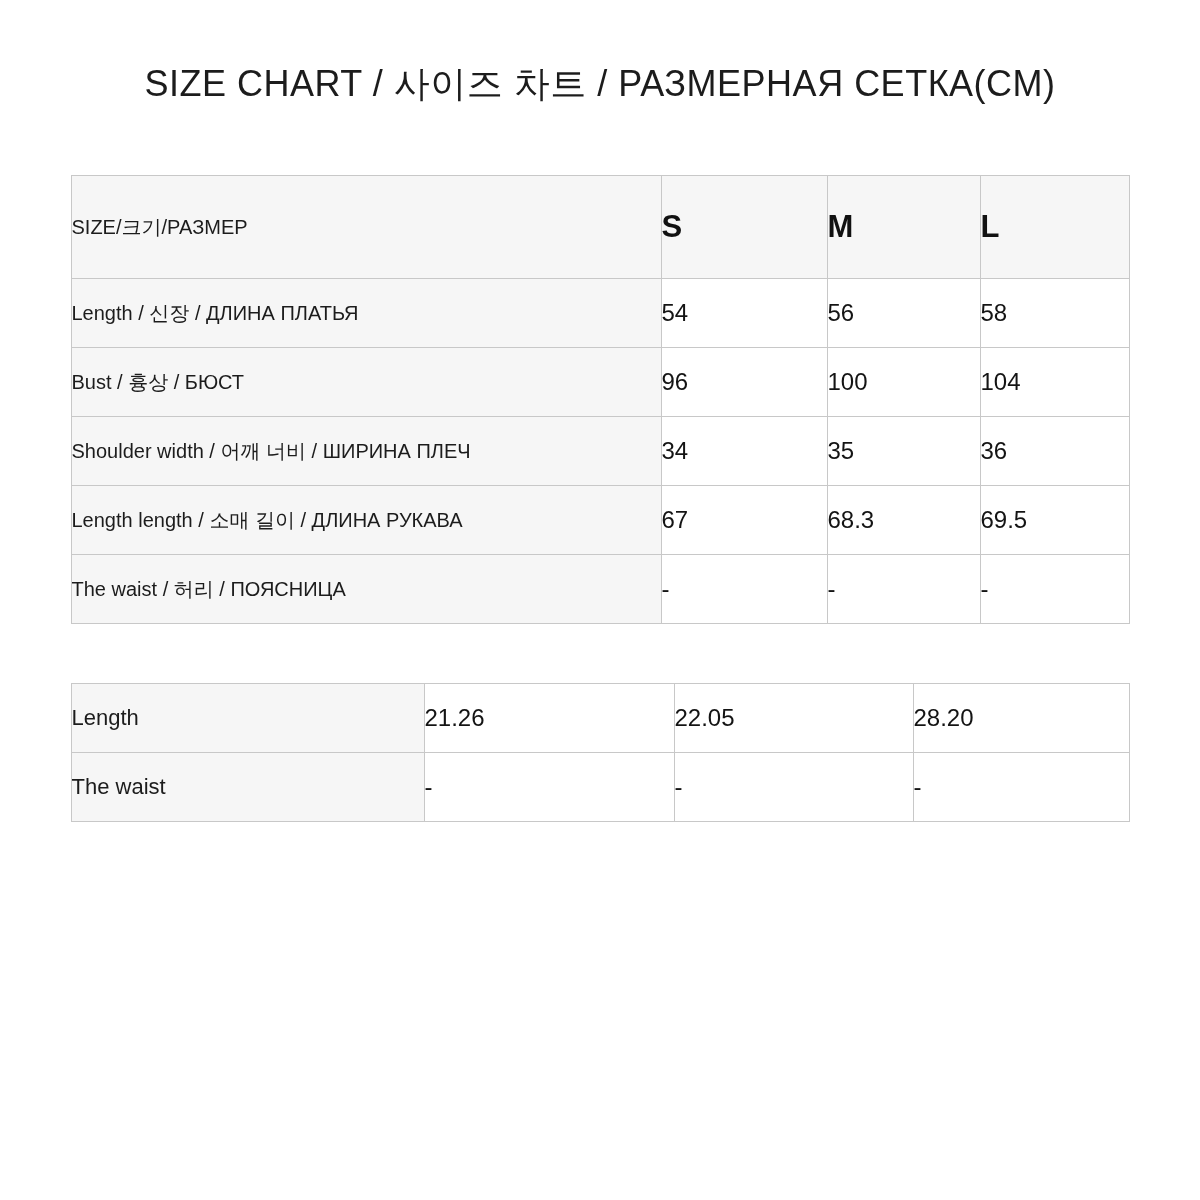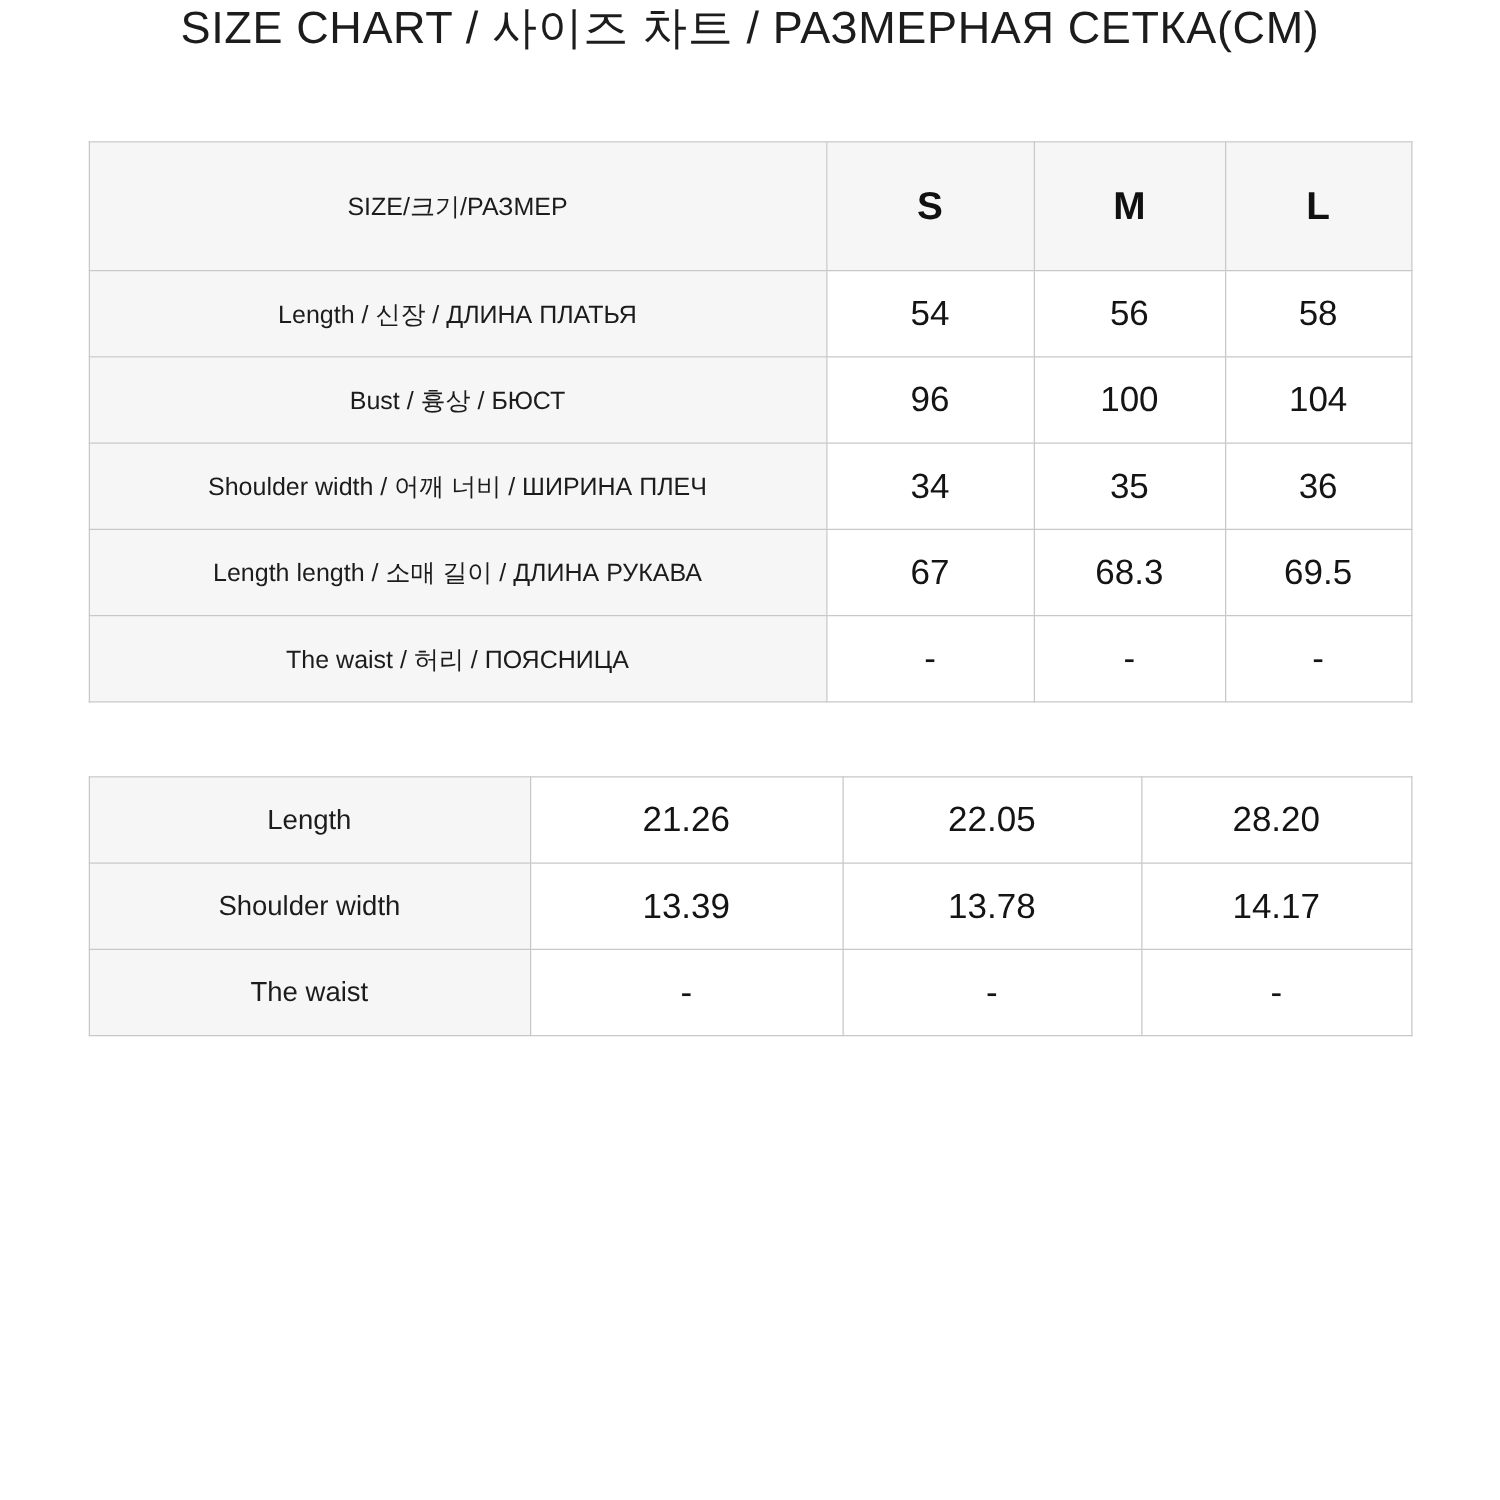--- a/index.html
+++ b/index.html
@@ -4,50 +4,50 @@
 <style>
   * { margin: 0; padding: 0; box-sizing: border-box; }
   html, body {
     width: 1200px; height: 1200px;
     background: #ffffff;
     font-family: "Liberation Sans", "DejaVu Sans", sans-serif;
     color: #1a1a1a;
   }
   .page { width: 1200px; height: 1200px; overflow: hidden; }
   .title {
+    padding-top: 62px;
     text-align: center;
     font-size: 36px;
     font-weight: 400;
     letter-spacing: 0.5px;
     line-height: 1.2;
     color: #1c1c1c;
     white-space: nowrap;
   }
   table.tbl {
     border-collapse: collapse;
     table-layout: fixed;
     margin: 0 auto;
     width: 1058px;
   }
   table.tbl-cm   { margin-top: 70px; }
   table.tbl-inch { margin-top: 59px; }
   .tbl td {
     border: 1px solid #c8c8c8;
-    text-align: center;
     vertical-align: middle;
     overflow: hidden;
   }
   .tbl tr.hdr td { height: 103px; background: #f6f6f6; }
   .tbl tr.row td { height: 69px;  background: #ffffff; }
   .tbl tr.row td.lbl { background: #f6f6f6; }
   .hdr-lbl { font-size: 28px; font-weight: 400; color: #1c1c1c; }
   .sz      { font-size: 31px; font-weight: 700; color: #111111; }
   .tbl-cm   td.lbl { font-size: 20px; color: #1c1c1c; }
   .tbl-inch td.lbl { font-size: 22px; color: #1c1c1c; }
-  .tbl td.val { font-size: 28px; color: #141414; }
+  .tbl td.val { font-size: 24px; color: #141414; }
   
   .tbl-cm   col.c0 { width: 590px; } .tbl-cm   col.c1 { width: 166px; }
   .tbl-cm   col.c2 { width: 153px; } .tbl-cm   col.c3 { width: 149px; }
   .tbl-inch col.c0 { width: 353px; } .tbl-inch col.c1 { width: 250px; }
   .tbl-inch col.c2 { width: 239px; } .tbl-inch col.c3 { width: 216px; }
 </style>
 </head>
 <body>
 
 <div class="page">
@@ -109,26 +109,20 @@
         <col class="c3">
       </colgroup>
     <tbody>
     <tr class="row">
       <td class="lbl">Length</td>
       <td class="val">21.26</td>
       <td class="val">22.05</td>
       <td class="val">28.20</td>
     </tr>
     <tr class="row">
-      <td class="lbl">Shoulder width</td>
-      <td class="val">13.39</td>
-      <td class="val">13.78</td>
-      <td class="val">14.17</td>
-    </tr>
-    <tr class="row">
       <td class="lbl">The waist</td>
       <td class="val">-</td>
       <td class="val">-</td>
       <td class="val">-</td>
     </tr>
   </tbody>
     </table>
 
 </div>
 

